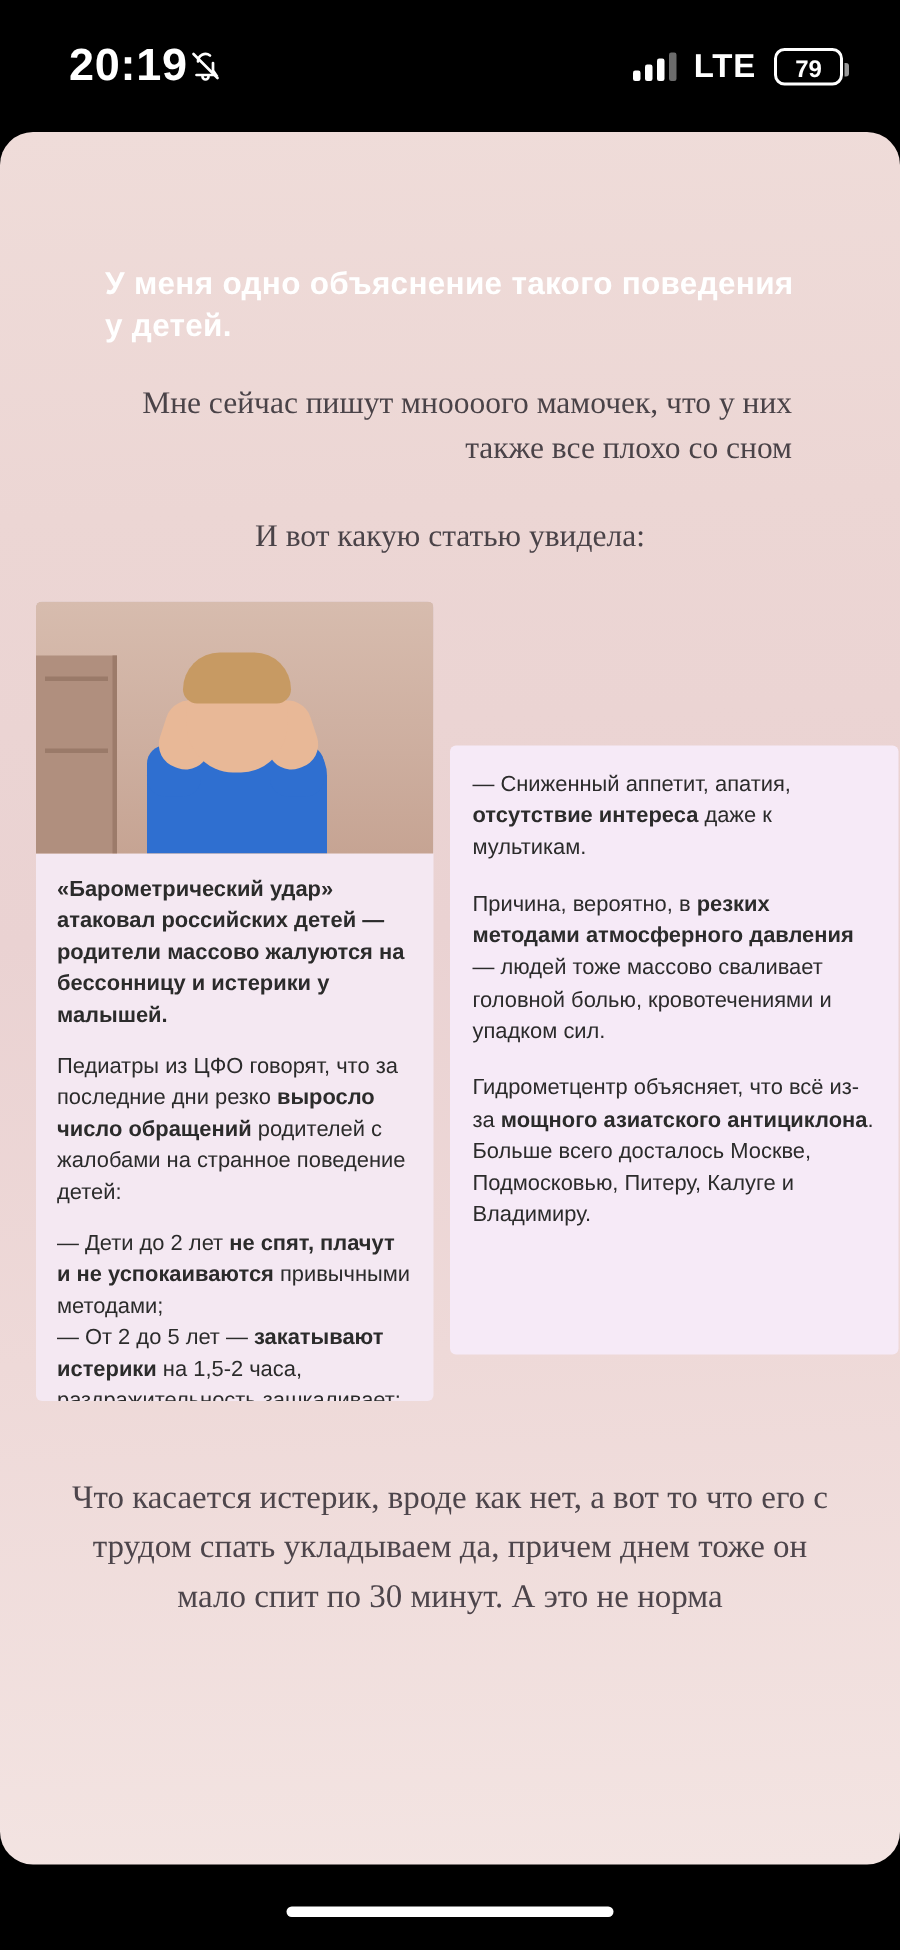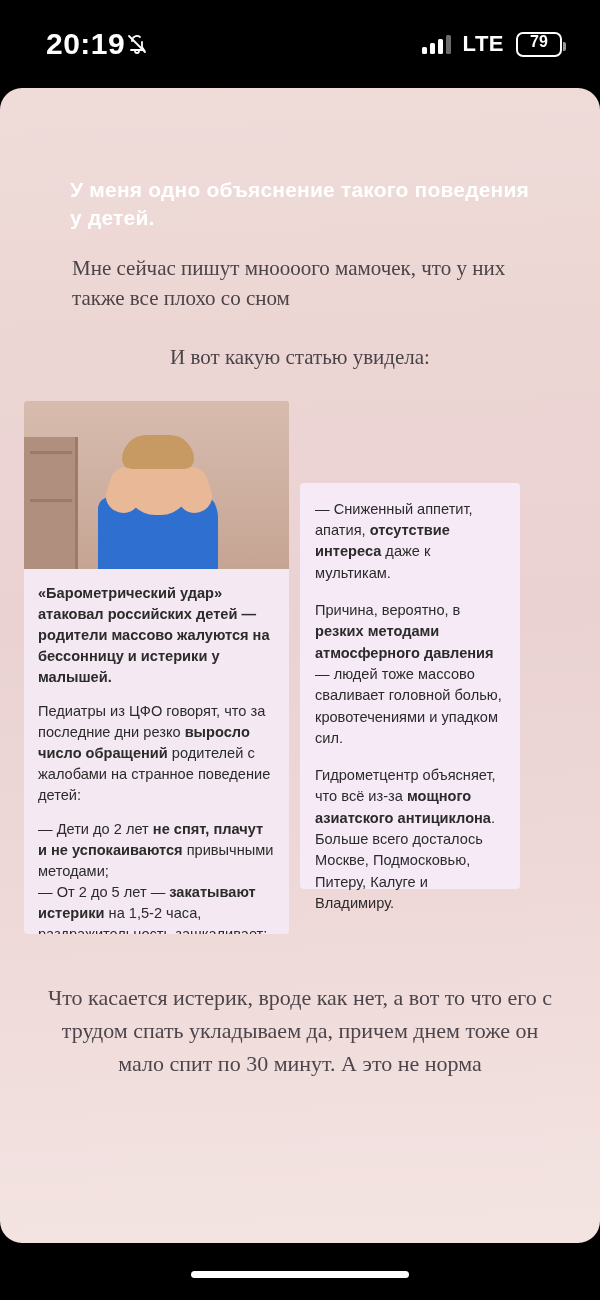--- a/index.html
+++ b/index.html
@@ -60,21 +60,21 @@
     font-weight: 600;
     letter-spacing: 0.5px;
   }
   .battery {
     position: relative;
     width: 46px;
     height: 25px;
     border: 2px solid #fff;
     border-radius: 7px;
     display: flex;
-    align-items: flex-start;
+    align-items: flex-end;
     justify-content: center;
   }
   .battery::after {
     content: "";
     position: absolute;
     right: -6px;
     top: 8px;
     width: 3px;
     height: 9px;
     background: rgba(255,255,255,0.6);
@@ -105,21 +105,21 @@
     font-weight: 700;
     font-size: 21px;
     line-height: 1.33;
     color: #ffffff;
     letter-spacing: 0.2px;
     padding: 0 70px;
   }
 
   .subline {
     margin-top: 22px;
-    text-align: left;
+    text-align: right;
     font-family: "Liberation Serif", serif;
     font-size: 21px;
     line-height: 1.42;
     color: #4a4348;
     padding: 0 72px;
   }
 
   .subline2 {
     margin-top: 30px;
     text-align: center;
@@ -218,22 +218,22 @@
     line-height: 1.44;
     color: #2b2b2b;
   }
   .art-text p { margin-bottom: 13px; }
   .art-text p:last-child { margin-bottom: 0; }
   .art-text b { font-weight: 700; }
 
   .col-right {
     position: absolute;
     left: 300px;
-    top: 82px;
-    width: 220px;
+    top: 96px;
+    width: 299px;
     background: #f6eaf7;
     border-radius: 4px;
     padding: 16px 15px 18px 15px;
     height: 406px;
   }
   .col-right p {
     font-size: 14.6px;
     line-height: 1.46;
     color: #2b2b2b;
     margin-bottom: 16px;

